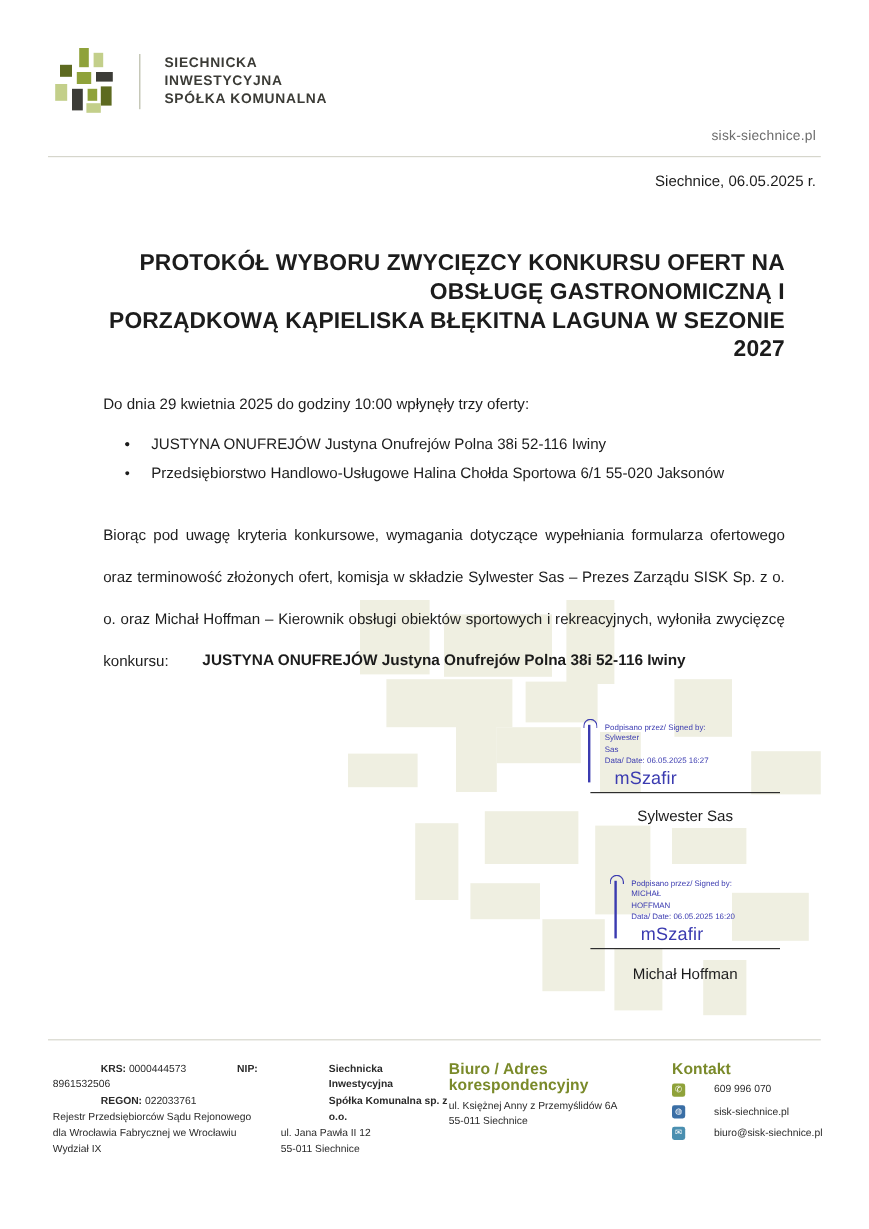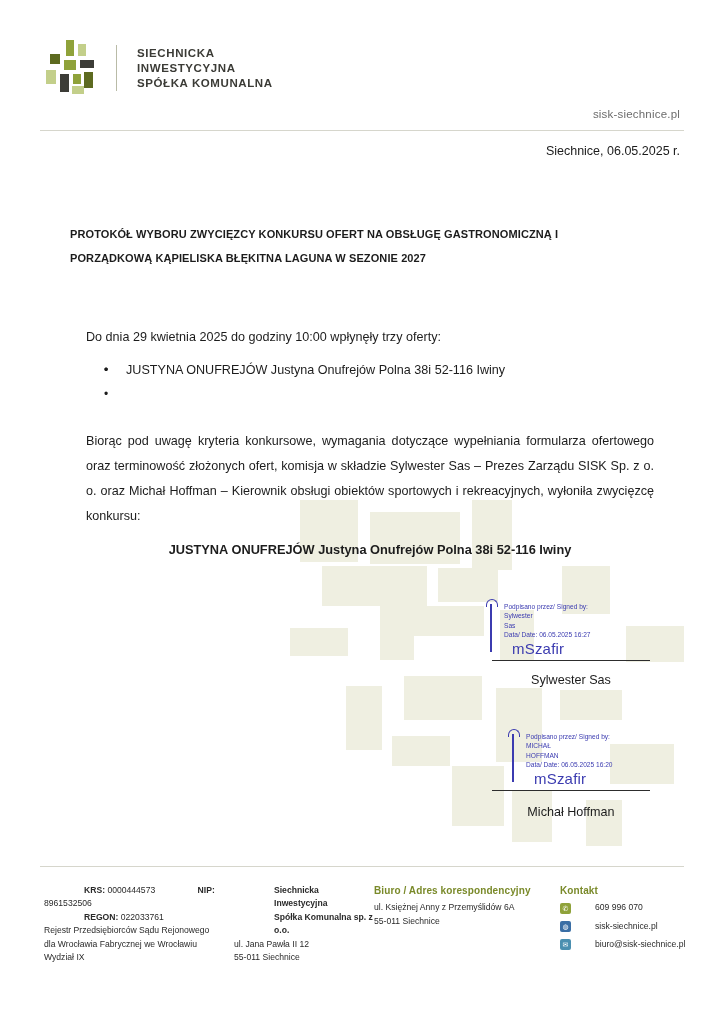--- a/index.html
+++ b/index.html
@@ -69,24 +69,24 @@
     right: 44px;
     top: 144px;
     font-size: 12.5px;
     color: #1c1c1c;
   }
 
   
   .doc-title {
     position: absolute;
     left: 70px;
-    top: 222px;
+    top: 208px;
     width: 584px;
-    text-align: left;
-    font-size: 11px;
+    text-align: right;
+    font-size: 19px;
     font-weight: bold;
     line-height: 24px;
     letter-spacing: 0.1px;
   }
 
   
   .intro {
     position: absolute;
     left: 86px;
     top: 327px;
@@ -113,21 +113,21 @@
     font-size: 12px;
     line-height: 24px;
   }
 
   .para {
     position: absolute;
     left: 86px;
     top: 429px;
     width: 568px;
     font-size: 12.6px;
-    line-height: 25px;
+    line-height: 35px;
     text-align: justify;
   }
 
   .winner {
     position: absolute;
     left: 86px;
     top: 542px;
     width: 568px;
     text-align: center;
     font-size: 12.8px;
@@ -196,21 +196,21 @@
     font-size: 8.6px;
     line-height: 13.4px;
     color: #2a2a2a;
   }
   .footer-col { position: absolute; top: 0; }
   .f1 { left: 4px;   width: 180px; }
   .f2 { left: 194px; width: 140px; }
   .f3 { left: 334px; width: 200px; }
   .f4 { left: 520px; width: 140px; }
   .footer-head {
-    font-size: 10px;
+    font-size: 13px;
     font-weight: bold;
     color: #7a8a2a;
     margin-bottom: 4px;
     letter-spacing: 0.1px;
   }
   .contact-row { display: flex; align-items: center; gap: 24px; margin-bottom: 5px; }
   .cicon {
     width: 11px; height: 11px;
     border-radius: 2px;
     background: #8fa23a;
@@ -287,20 +287,21 @@
   <ul class="offers">
     <li>
       <span class="bullet">•</span>
     </li>
     <li>
       <span class="bullet">•</span>
       <span>JUSTYNA ONUFREJÓW Justyna Onufrejów Polna 38i 52-116 Iwiny</span>
     </li>
     <li>
       <span class="bullet">•</span>
+      <span>Przedsiębiorstwo Handlowo-Usługowe Halina Chołda Sportowa 6/1 55-020 Jaksonów</span>
     </li>
   </ul>
 
   <div class="para">Biorąc pod uwagę kryteria konkursowe, wymagania dotyczące wypełniania formularza ofertowego oraz terminowość złożonych ofert, komisja w składzie Sylwester Sas – Prezes Zarządu SISK Sp. z o. o. oraz Michał Hoffman – Kierownik obsługi obiektów sportowych i rekreacyjnych, wyłoniła zwycięzcę konkursu:</div>
 
   <div class="winner">JUSTYNA ONUFREJÓW Justyna Onufrejów Polna 38i 52-116 Iwiny</div>
 
   <div class="sig" style="left:490px;top:602px;">
     <div class="sig-box">
       <div class="sig-bar"></div>

